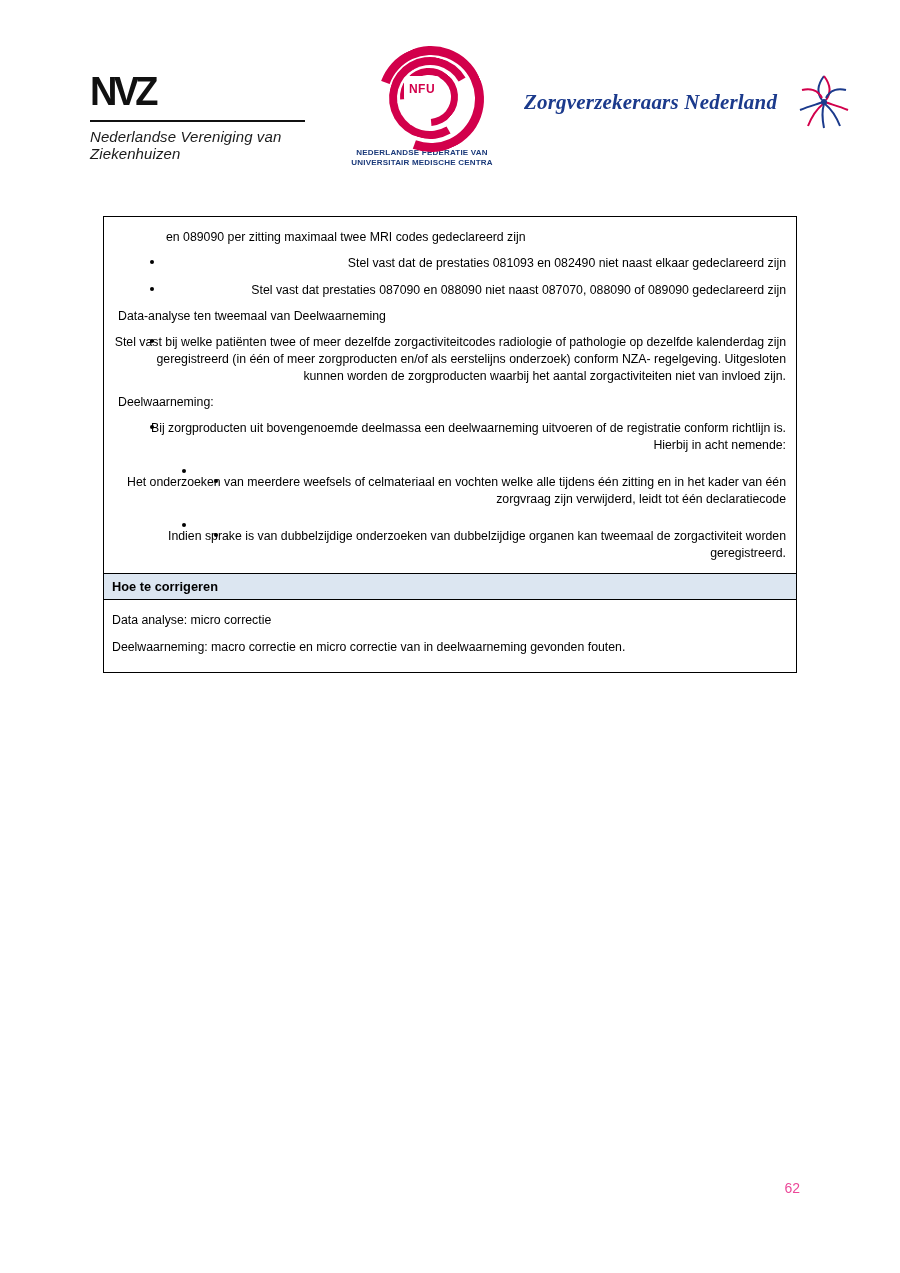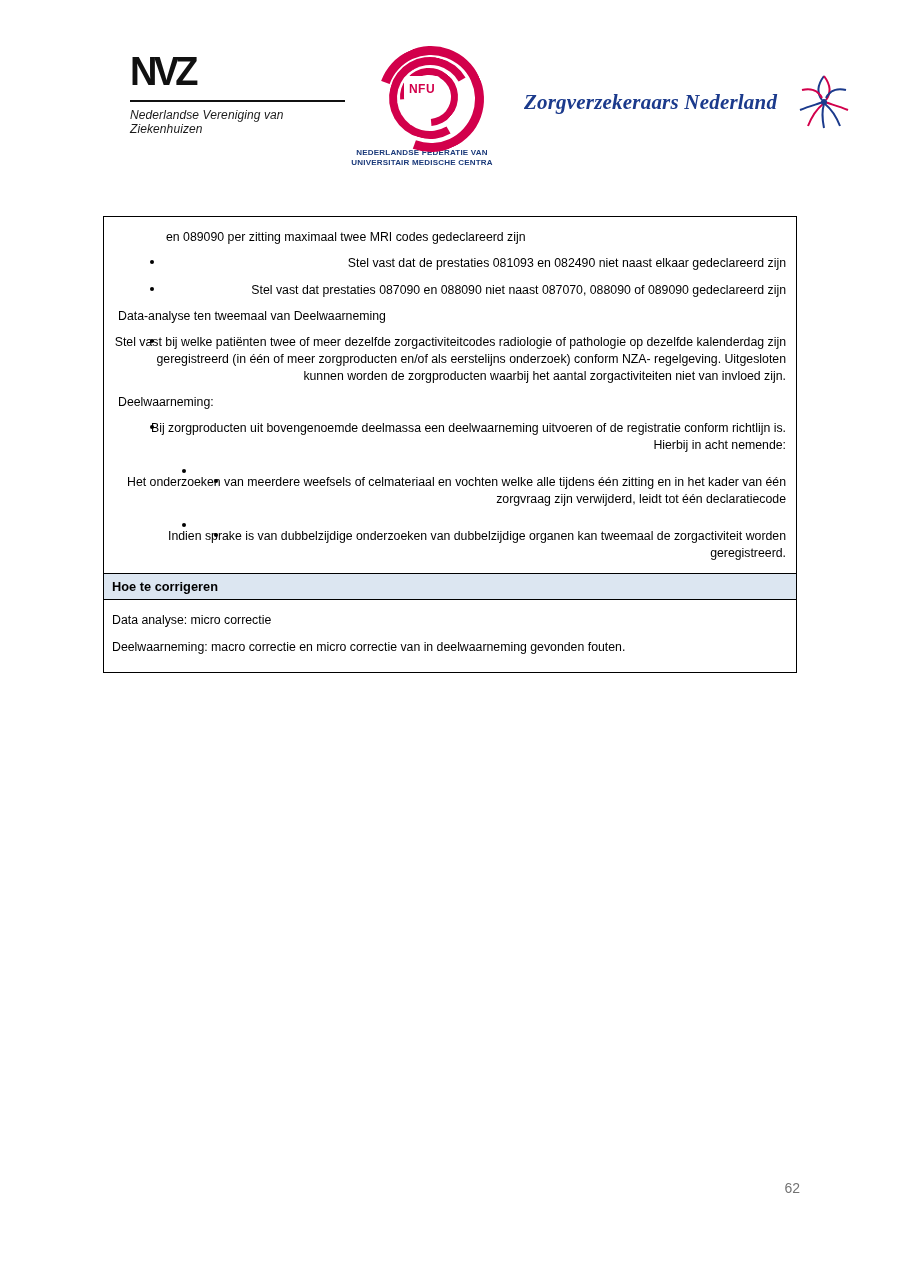--- a/index.html
+++ b/index.html
@@ -22,42 +22,41 @@
     top: 44px;
     left: 0;
     width: 900px;
     height: 110px;
   }
 
   
   .nvz-logo {
     position: absolute;
     left: 90px;
-    top: 4px;
+    top: 24px;
     width: 225px;
-    margin-left: 40px;
   }
   .nvz-mark {
     font-family: "Liberation Sans", sans-serif;
     font-weight: bold;
     font-size: 40px;
     letter-spacing: -4px;
     color: #111111;
     line-height: 46px;
     transform: scaleX(0.95);
     transform-origin: left center;
   }
   .nvz-rule {
     width: 215px;
     height: 2px;
     background: #111111;
     margin-top: 6px;
   }
   .nvz-sub {
-    font-size: 12px;
+    font-size: 15px;
     color: #1a1a1a;
     margin-top: 6px;
     letter-spacing: 0.1px;
     font-style: italic;
     font-family: "Liberation Sans", sans-serif;
   }
 
   
   .nfu-logo {
     position: absolute;
@@ -208,21 +207,21 @@
     font-size: 12.3px;
     line-height: 17px;
   }
   .section-body .para { padding: 4px 0 6px 0; }
 
   .page-number {
     position: absolute;
     right: 100px;
     top: 1180px;
     font-size: 14px;
-    color: #737373;
+    color: #ec4899;
   }
 </style>
 </head>
 <body>
 
 <div class="header">
 
   <div class="nvz-logo">
     <div class="nvz-mark">NVZ</div>
     <div class="nvz-rule"></div>

